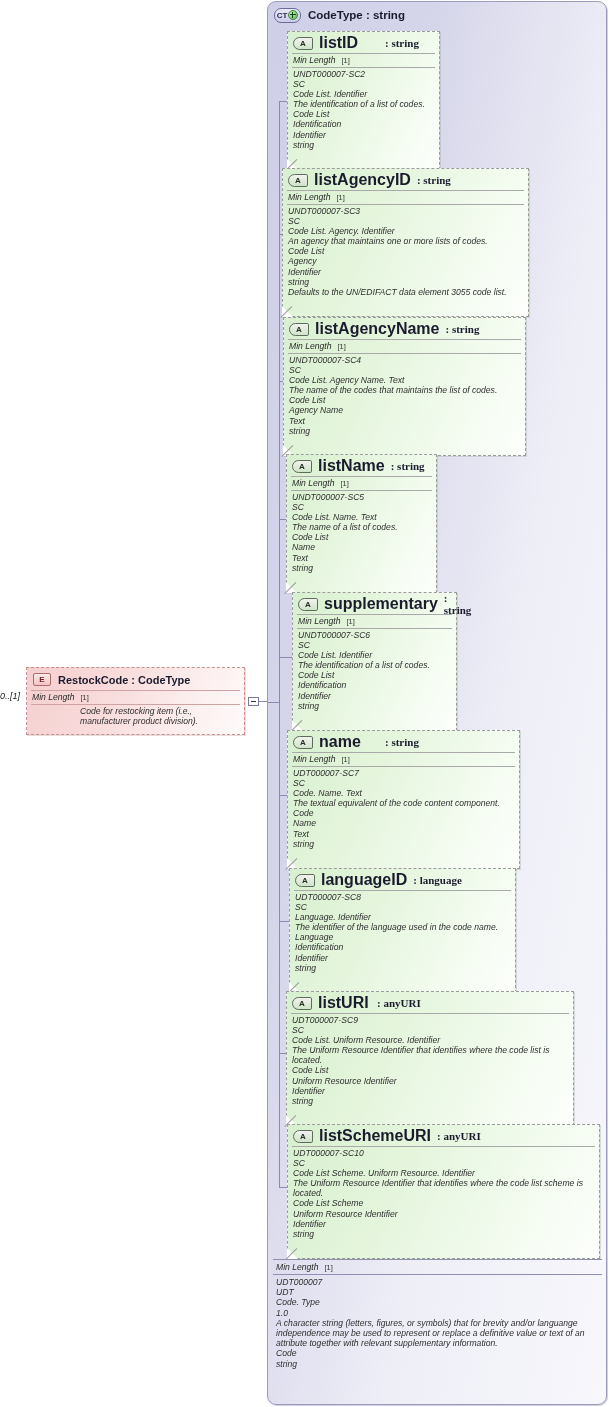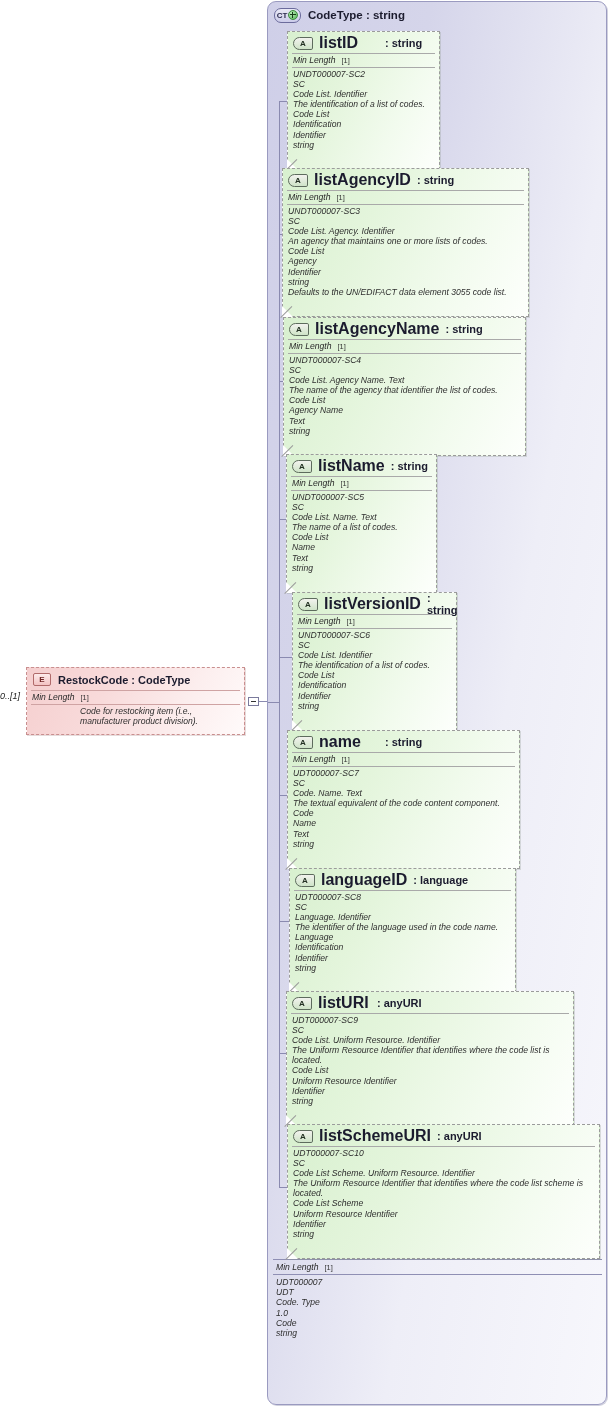--- a/index.html
+++ b/index.html
@@ -61,21 +61,21 @@
   .badge-a{
     width:20px;height:13px;box-sizing:border-box;
     border:1px solid #5d6b5d;
     border-radius:7px 2px 2px 7px;
     background:linear-gradient(#f2f2ee,#cfe4c8);
     display:flex;align-items:center;justify-content:center;
     font-size:8px;font-weight:bold;color:#233023;
     flex:0 0 auto;
   }
   .attr .nm{font-size:16px;font-weight:bold;color:#1b1b2e;white-space:pre;}
-  .attr .ty{font-size:11px;font-weight:bold;color:#1b1b2e;}
+  .attr .ty{font-size:11px;font-weight:bold;color:#1b1b2e;font-family:Liberation Serif, serif;}
   .rule{border-top:1px solid #a9a9a9;margin:1px 4px 0 4px;}
   .facet{
     font-size:8.6px;font-style:italic;color:#2a2a2a;
     padding:1px 4px 1px 5px;display:flex;align-items:center;gap:6px;
   }
   .facet .ct{font-style:normal;font-size:7.4px;color:#333;}
   .docs{
     padding:1px 5px 19px 5px;
     font-size:8.6px;font-style:italic;color:#2f2f2f;line-height:10.1px;
   }
@@ -161,20 +161,21 @@
     <div class="facet">
       <span>Min Length</span>
       <span class="ct">[1]</span>
     </div>
     <div class="rule"></div>
     <div class="docs" id="ct-foot-docs">
         <div>UDT000007</div>
         <div>UDT</div>
         <div>Code. Type</div>
         <div>1.0</div>
+        <div>A character string (letters, figures, or symbols) that for brevity and/or languange independence may be used to represent or replace a definitive value or text of an attribute together with relevant supplementary information.</div>
         <div>Code</div>
         <div>string</div>
       </div>
   </div>
 <div class="attr" style="left: 19px; top: 29px; width: 153px;">
       <div class="hd">
         <span class="badge-a">A</span>
         <span class="nm" style="min-width: 60px;">listID</span>
         <span class="ty">: string</span>
       </div>
@@ -232,21 +233,21 @@
       <div class="rule"></div>
       <div class="facet">
         <span>Min Length</span>
         <span class="ct">[1]</span>
       </div>
       <div class="rule"></div>
       <div class="docs">
         <div>UNDT000007-SC4</div>
         <div>SC</div>
         <div>Code List. Agency Name. Text</div>
-        <div>The name of the agency that identifier the list of codes.</div>
+        <div>The name of the codes that maintains the list of codes.</div>
         <div>Code List</div>
         <div>Agency Name</div>
         <div>Text</div>
         <div>string</div>
       </div>
       <div style="position: absolute; left: -1px; bottom: -1px; width: 0px; height: 0px; border-left: 11px solid rgb(255, 255, 255); border-top: 11px solid transparent;"></div>
       <div style="position: absolute; left: -2px; bottom: -2px; width: 16px; height: 1px; background: rgb(155, 155, 155); transform: rotate(-45deg); transform-origin: left bottom;"></div>
     </div>
     <div class="attr" style="left: 18px; top: 452px; width: 151px;">
       <div class="hd">
@@ -269,21 +270,21 @@
         <div>Name</div>
         <div>Text</div>
         <div>string</div>
       </div>
       <div style="position: absolute; left: -1px; bottom: -1px; width: 0px; height: 0px; border-left: 11px solid rgb(255, 255, 255); border-top: 11px solid transparent;"></div>
       <div style="position: absolute; left: -2px; bottom: -2px; width: 16px; height: 1px; background: rgb(155, 155, 155); transform: rotate(-45deg); transform-origin: left bottom;"></div>
     </div>
     <div class="attr" style="left: 24px; top: 590px; width: 165px;">
       <div class="hd">
         <span class="badge-a">A</span>
-        <span class="nm">listVersionID</span>
+        <span class="nm">supplementary</span>
         <span class="ty">: string</span>
       </div>
       <div class="rule"></div>
       <div class="facet">
         <span>Min Length</span>
         <span class="ct">[1]</span>
       </div>
       <div class="rule"></div>
       <div class="docs">
         <div>UNDT000007-SC6</div>

